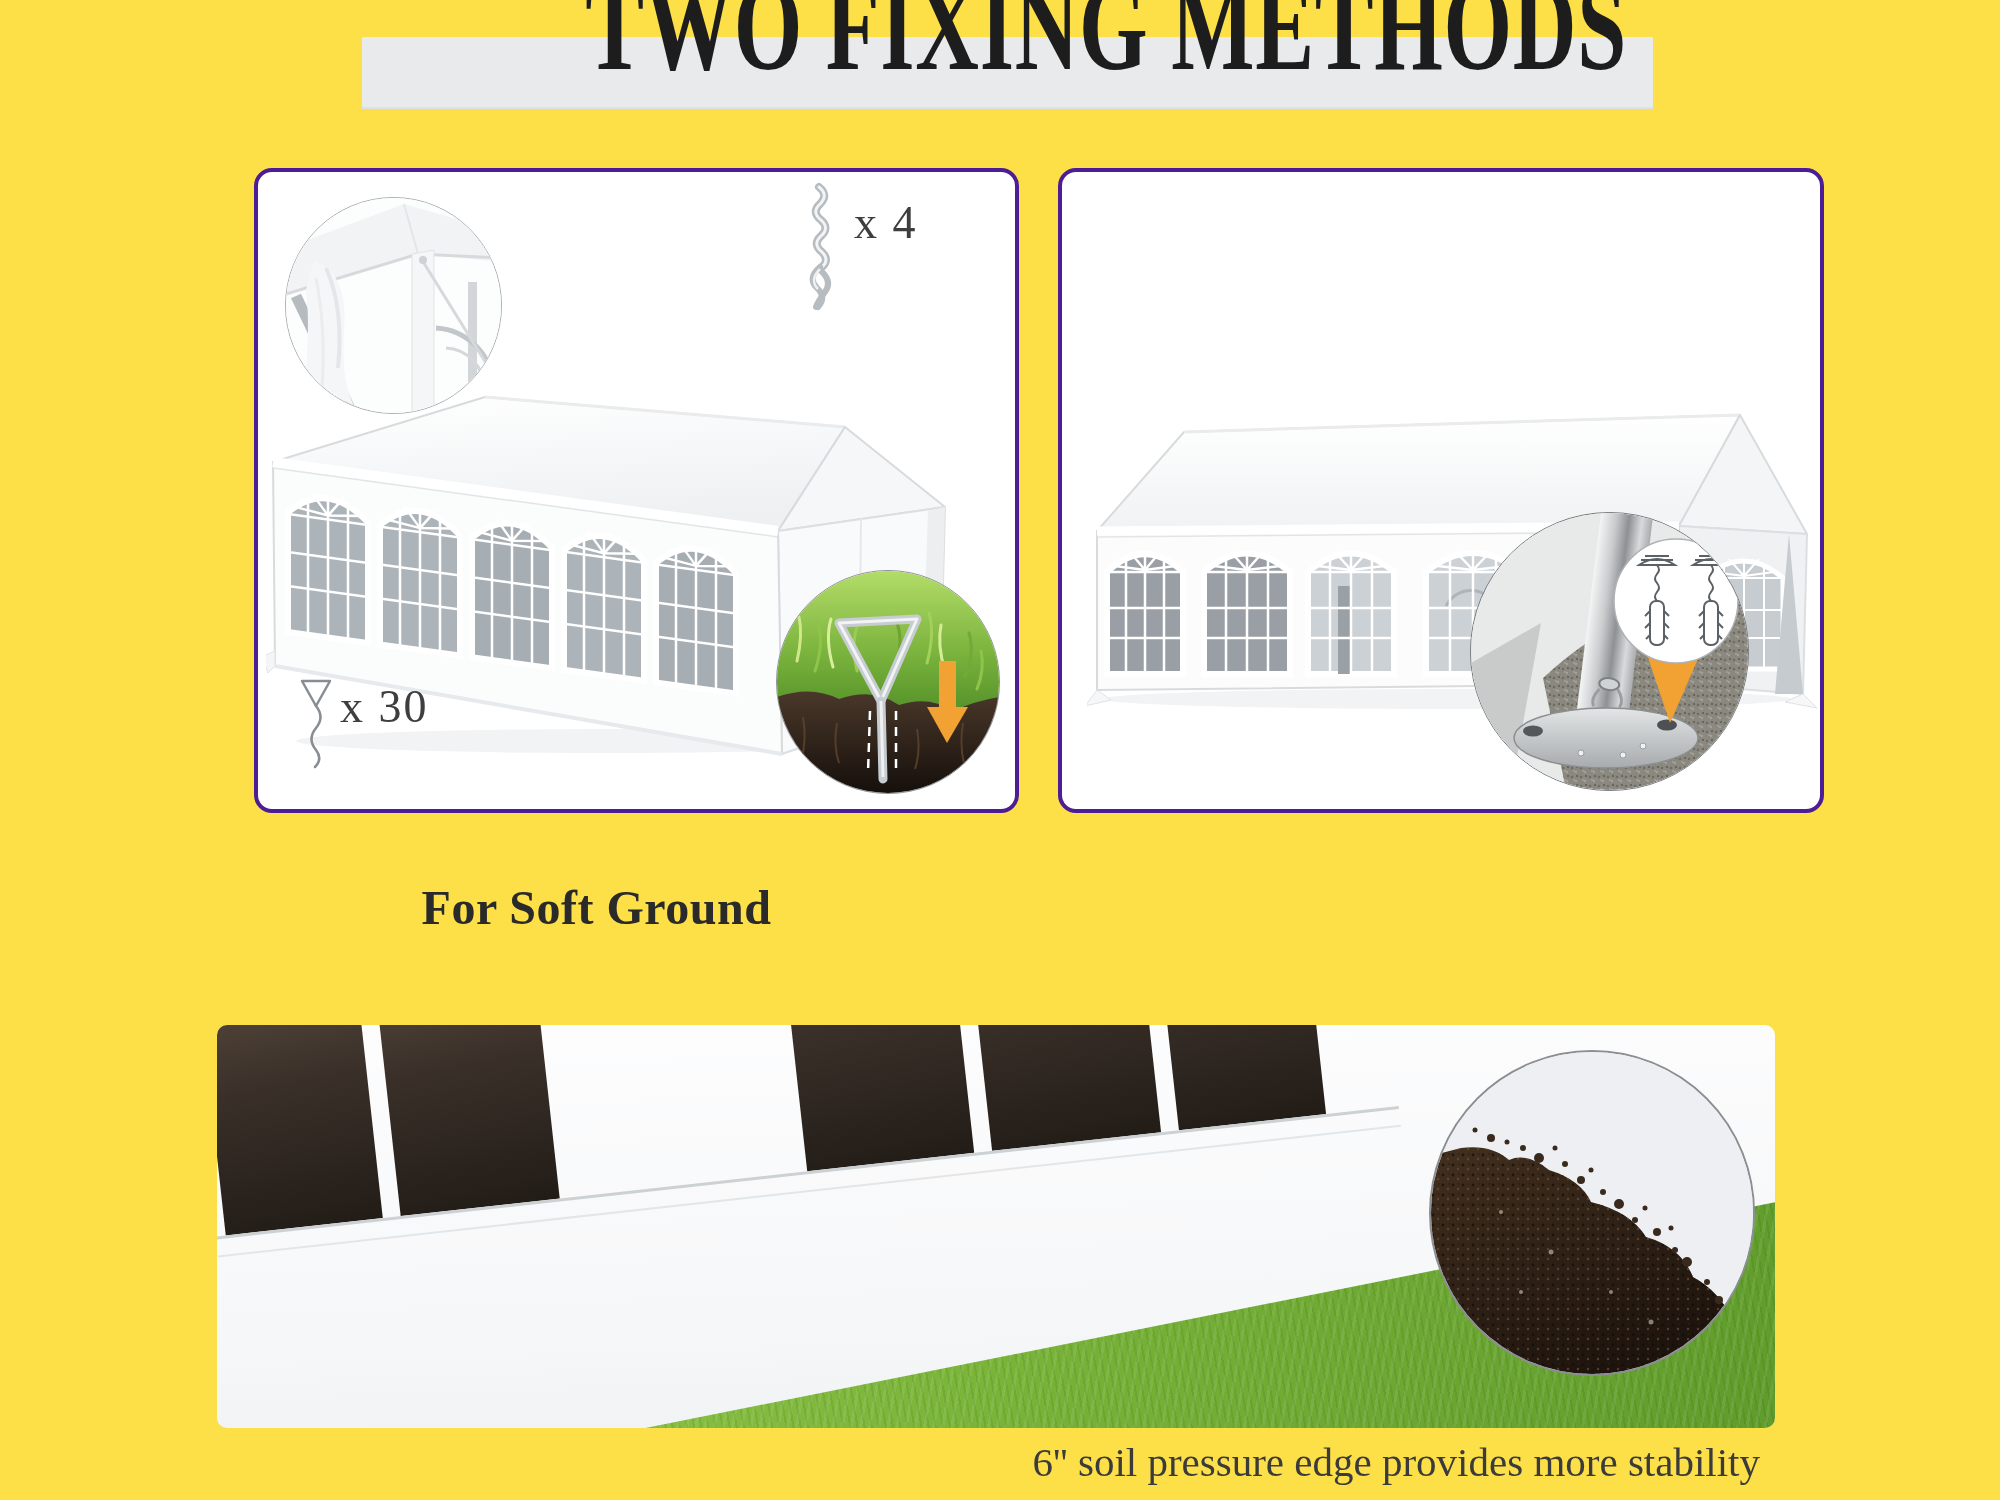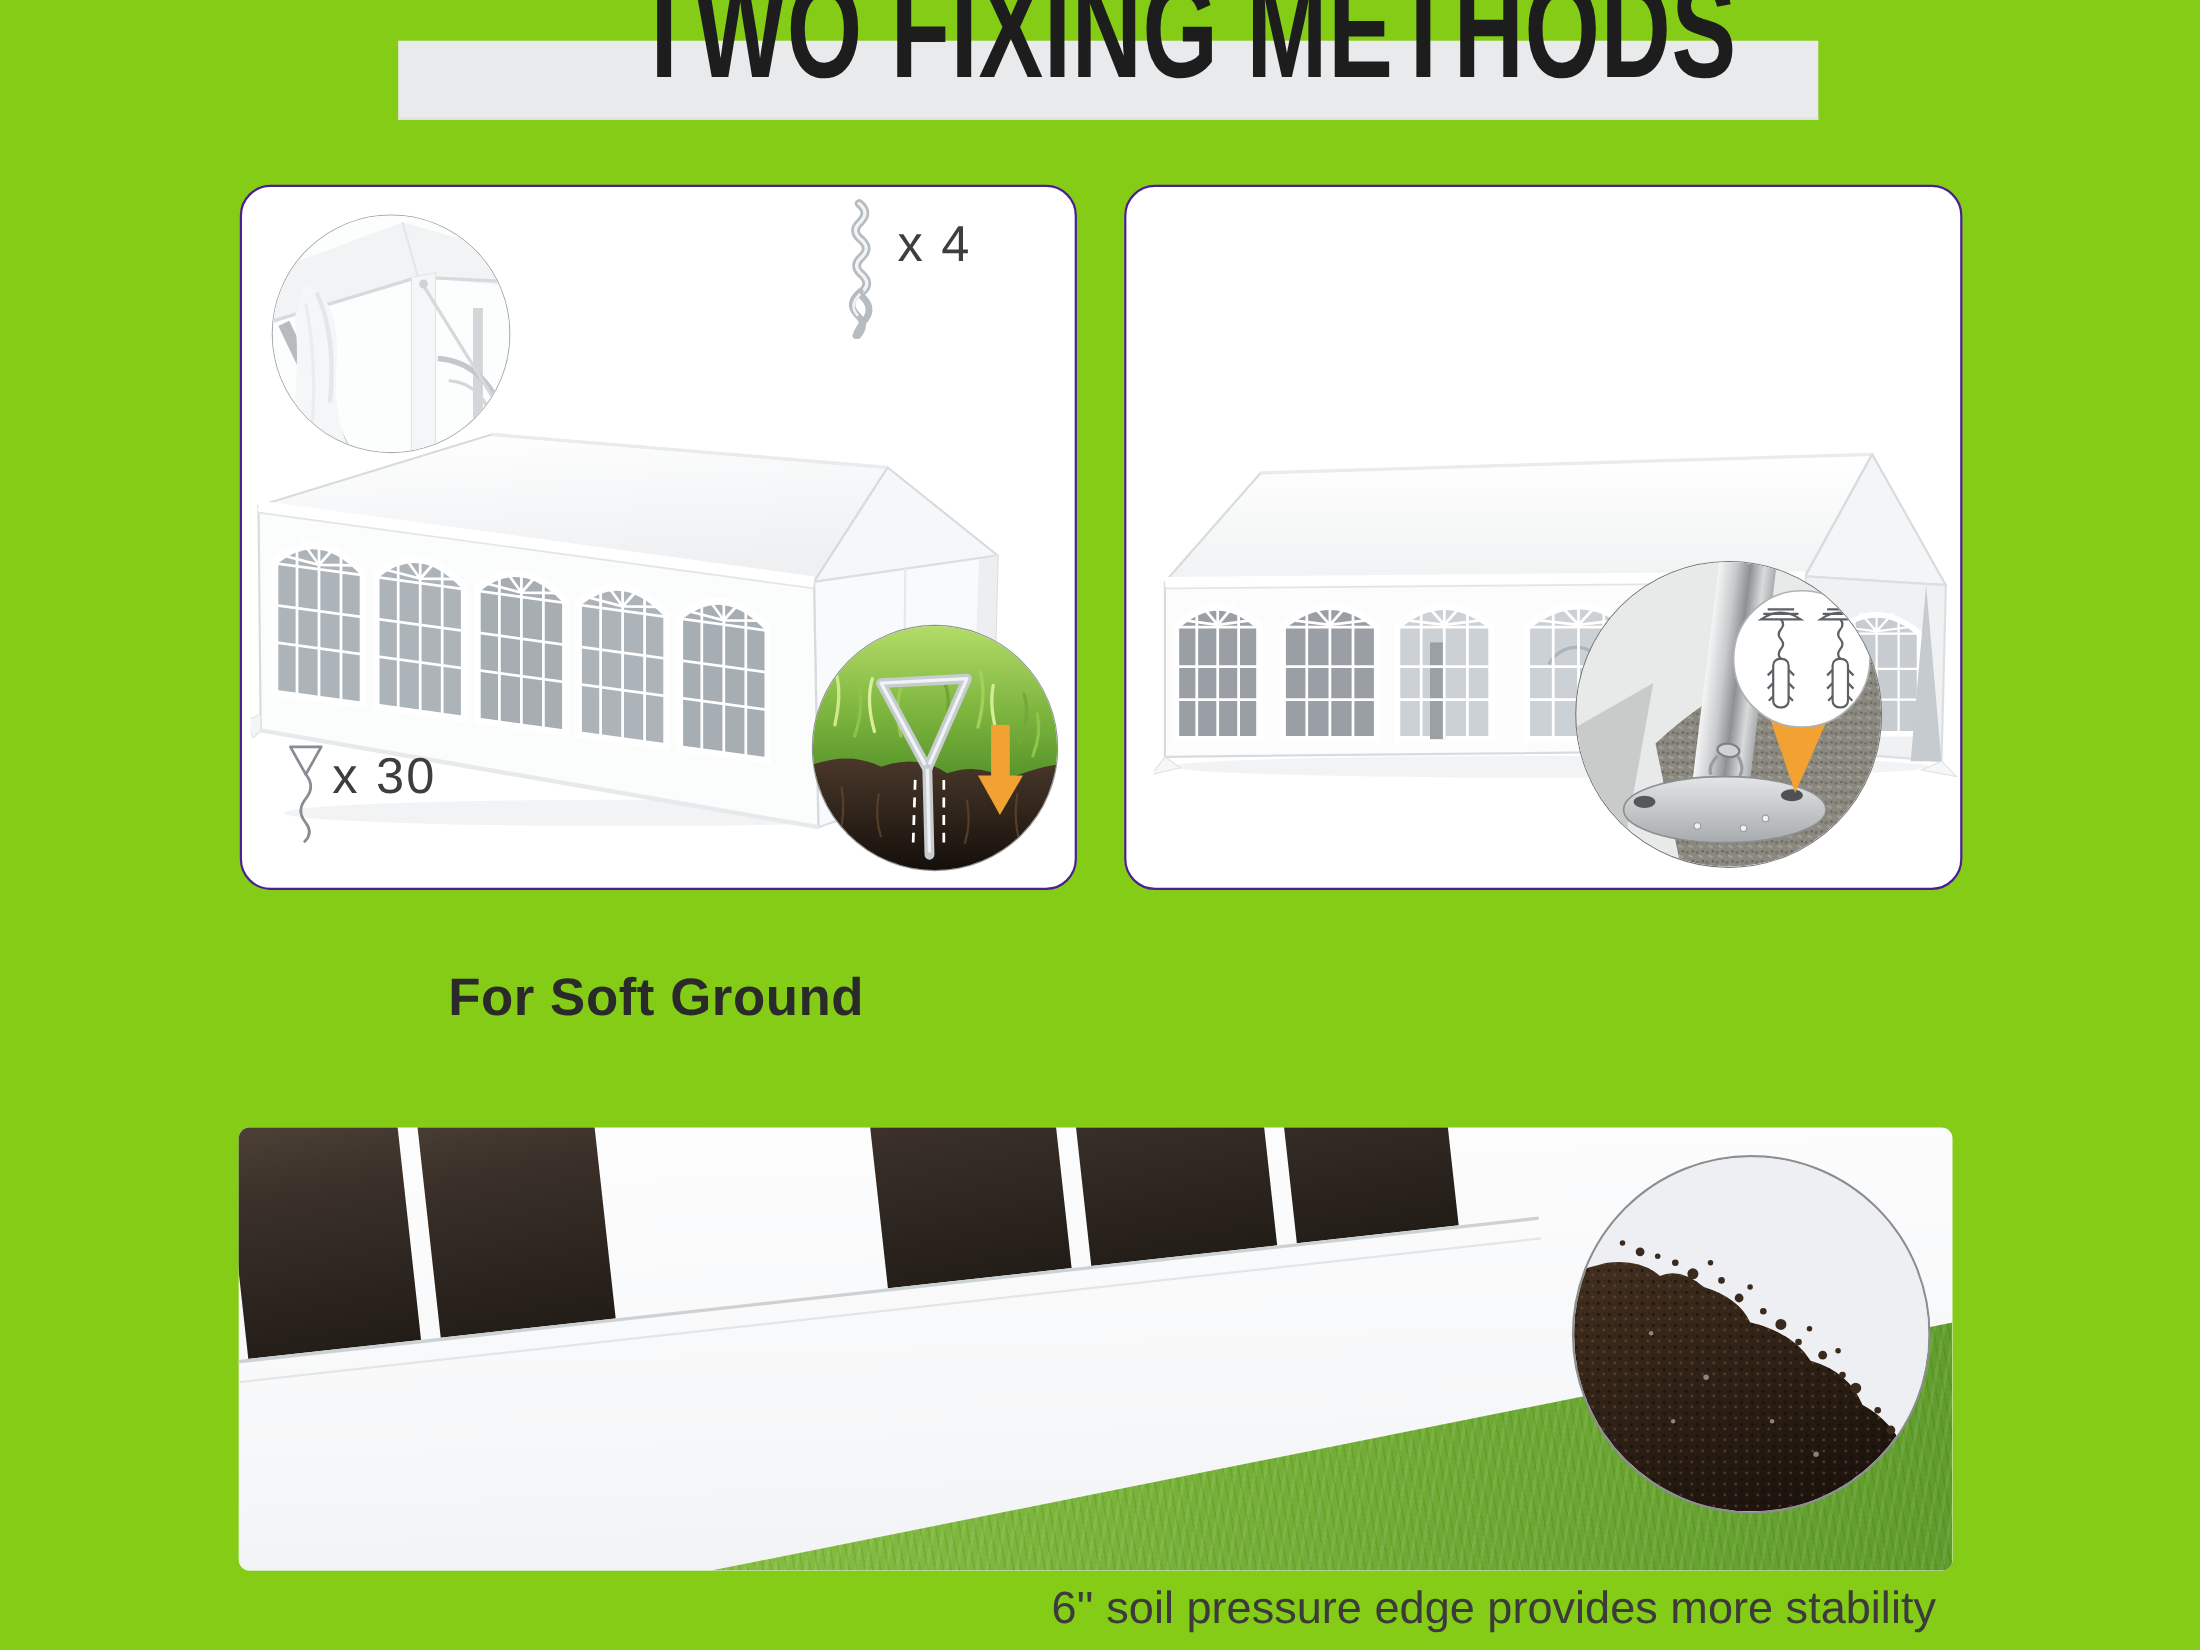--- a/index.html
+++ b/index.html
@@ -1,27 +1,27 @@
 <!DOCTYPE html>
 <html><head>
 <meta charset="utf-8">
 <style>
   html,body{margin:0;padding:0;background:#ffffff;}
-  .stage{position:relative;width:2000px;height:1500px;background:#84cc16;overflow:hidden;
-         font-family:Liberation Sans, sans-serif;}
+  .stage{position:relative;width:2000px;height:1500px;background:#fde047;overflow:hidden;
+         font-family:Liberation Serif, serif;}
   .abs{position:absolute;}
 
   
   .title-bar{left:362px;top:37px;width:1291px;height:70px;background:#e9eaec;border-bottom:2px solid #dfe0e2;}
   .title-wrap{left:362px;top:-36px;width:1291px;text-align:center;white-space:nowrap;}
   .title-text{display:inline-block;font-size:126px;line-height:1;font-weight:700;color:#1d1d1d;
               letter-spacing:1px;transform:scaleX(0.70);transform-origin:center top;}
 
   
-  .panel{background:#ffffff;border:2px solid #4c1d95;border-radius:28px;}
+  .panel{background:#ffffff;border:4px solid #4c1d95;border-radius:18px;margin-left:36px;}
   .panel-left{left:218px;top:168px;width:757px;height:637px;}
   .panel-right{left:1022px;top:168px;width:758px;height:637px;}
 
   .inset{border-radius:50%;overflow:hidden;}
   .inset svg{display:block;width:100%;height:100%;}
   .corner-inset{left:27px;top:25px;width:215px;height:215px;border:1px solid #a8adb1;}
   .grass-inset{left:518px;top:398px;width:222px;height:222px;border:1px solid #8e9296;}
   .pole-inset{left:408px;top:340px;width:277px;height:277px;border:1px solid #74787b;}
   .soil-inset{left:1212px;top:25px;width:322px;height:322px;border:2px solid #8c8f92;background:#edeff2;}
 

